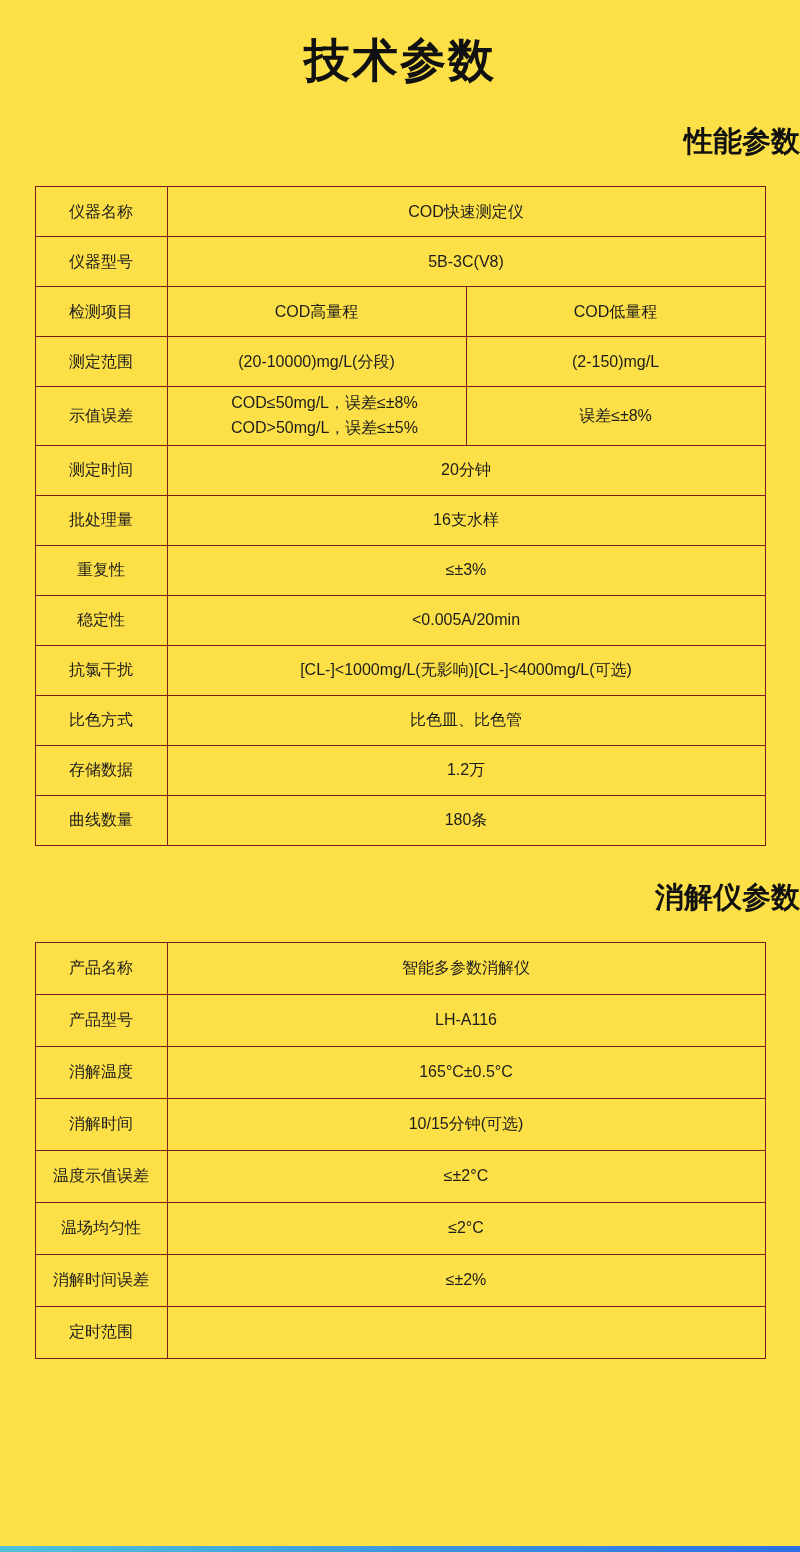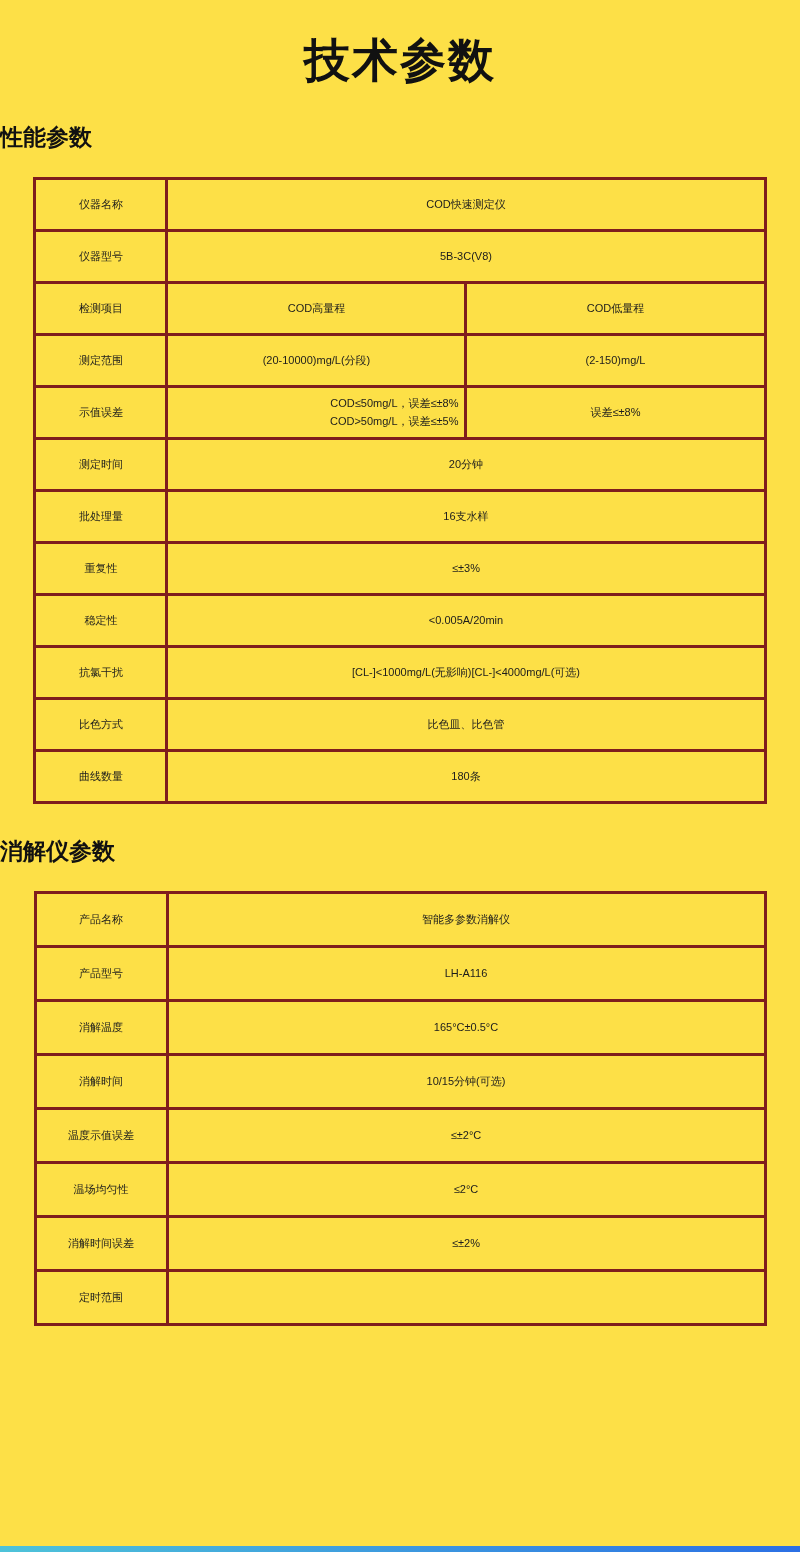--- a/index.html
+++ b/index.html
@@ -17,49 +17,49 @@
     margin: 0;
     padding-top: 30px;
     text-align: center;
     font-size: 46px;
     font-weight: 900;
     letter-spacing: 2px;
     color: #111111;
   }
   .section-heading {
     margin: 0;
-    text-align: left;
-    font-size: 23px;
+    text-align: right;
+    font-size: 29px;
     font-weight: 700;
     color: #111111;
   }
   .heading-1 { padding-top: 30px; padding-bottom: 24px; }
   .heading-2 { padding-top: 32px; padding-bottom: 24px; }
   table.spec-table {
     width: 730px;
     margin: 0 auto;
     border-collapse: collapse;
     table-layout: fixed;
   }
   .spec-table td {
-    border: 3px solid #7f1d1d;
-    font-size: 11px;
+    border: 1px solid #7f1d1d;
+    font-size: 16px;
     color: #1c1c1c;
     text-align: center;
     vertical-align: middle;
     padding: 4px 6px;
     height: 42px;
     line-height: 1.35;
     overflow: hidden;
   }
   #table-1 td { height: 41px; }
   #table-2 td { height: 43px; }
   .spec-table td.label-cell { font-weight: 400; }
   .spec-table td.value-cell.multiline {
-    text-align: right;
+    text-align: center;
     padding-left: 22px;
     line-height: 1.55;
   }
   .bottom-bar {
     position: absolute;
     left: 0;
     bottom: 0;
     width: 100%;
     height: 6px;
   }
@@ -150,20 +150,26 @@
             <div>[CL-]&lt;1000mg/L(无影响)[CL-]&lt;4000mg/L(可选)</div>
           </td>
         </tr>
         <tr>
           <td class="label-cell">比色方式</td>
           <td class="value-cell" colspan="2">
             <div>比色皿、比色管</div>
           </td>
         </tr>
         <tr>
+          <td class="label-cell">存储数据</td>
+          <td class="value-cell" colspan="2">
+            <div>1.2万</div>
+          </td>
+        </tr>
+        <tr>
           <td class="label-cell">曲线数量</td>
           <td class="value-cell" colspan="2">
             <div>180条</div>
           </td>
         </tr>
       </tbody>
   </table>
 
   <h2 class="section-heading heading-2">消解仪参数</h2>
 

